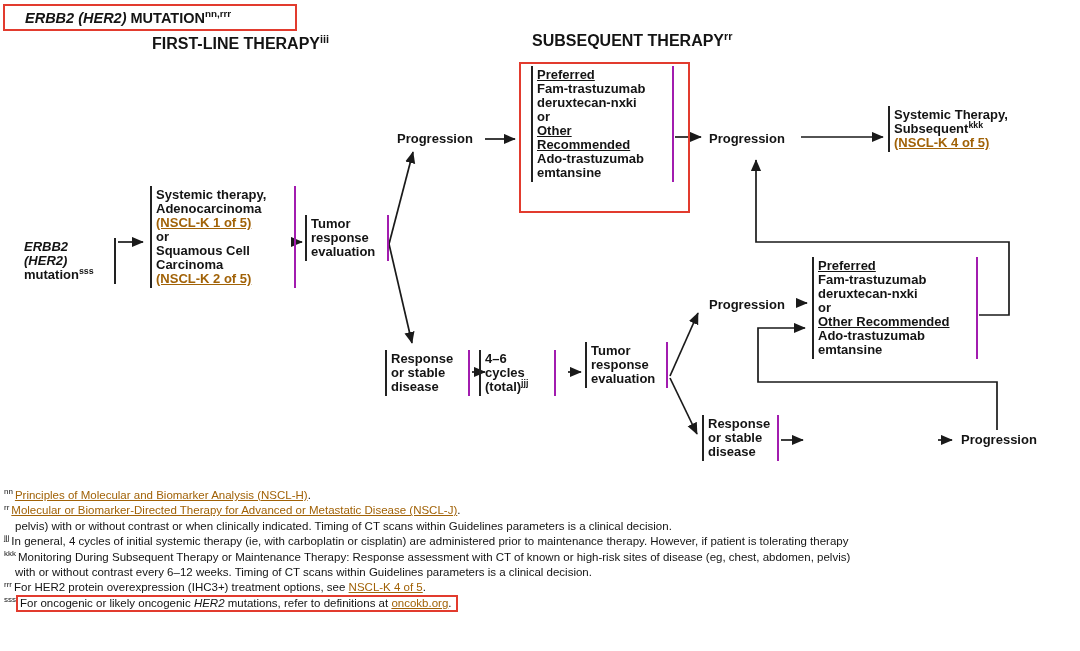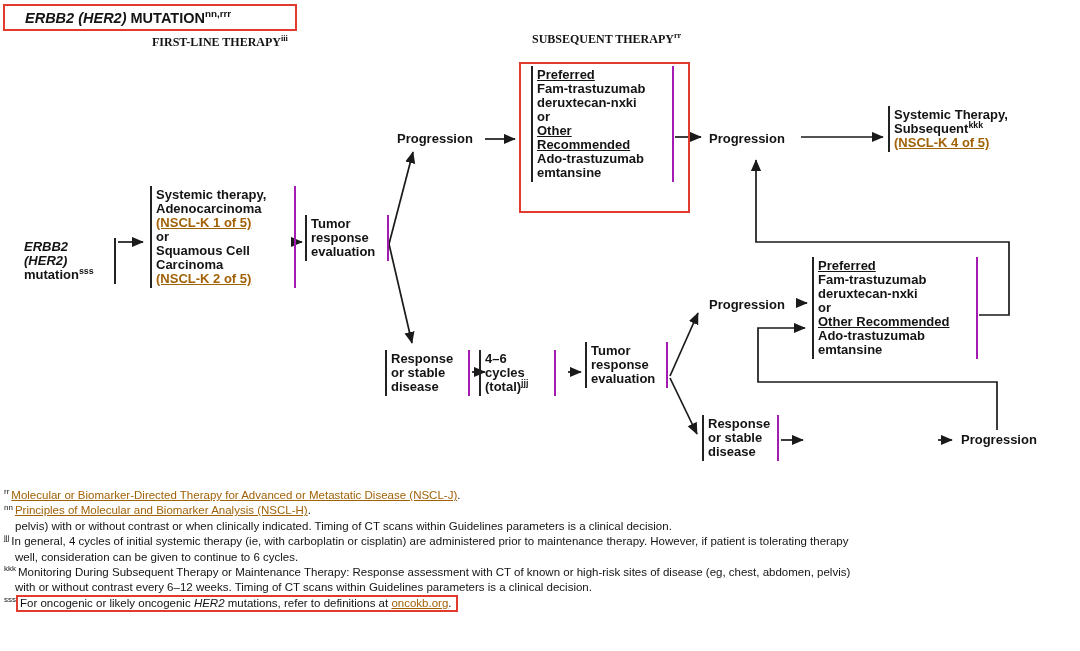--- a/index.html
+++ b/index.html
@@ -3,21 +3,21 @@
 <meta charset="utf-8">
 <style>
   html,body{margin:0;padding:0;background:#fff;}
   #stage{position:relative;width:1080px;height:651px;background:#fff;overflow:hidden;
          font-family:"Liberation Sans",sans-serif;color:#141414;}
   
   #title-box{position:absolute;left:3px;top:4px;width:294px;height:27px;border:2px solid #e23b2e;
              display:flex;align-items:center;padding-left:20px;box-sizing:border-box;}
   .ttl{font-weight:bold;font-size:14.5px;white-space:nowrap;}
   .ttl .it{font-style:italic;}
-  .col-hdr{position:absolute;font-weight:bold;font-size:12px;white-space:nowrap;font-family:Liberation Serif, serif;}
+  .col-hdr{position:absolute;font-weight:bold;font-size:16px;white-space:nowrap;}
   sup{font-size:0.68em;line-height:0;}
   
   .node{position:absolute;font-weight:bold;font-size:13px;line-height:14px;
         padding:2px 4px;box-sizing:border-box;white-space:nowrap;}
   .bars-lr{border-left:2px solid #222;border-right:2px solid #a21caf;}
   .bars-l{border-left:2px solid #222;}
   .bars-r{border-right:2px solid #222;margin-top:24px;}
   .node .i{font-style:italic;}
   .node .u{text-decoration:underline;}
   .link{color:#a16207;text-decoration:underline;cursor:pointer;}
@@ -142,22 +142,22 @@
   <div class="node bars-lr" style="left:702px;top:415px;width:77px;">
       <div><span>Response</span></div>
       <div><span>or stable</span></div>
       <div><span>disease</span></div>
     </div>
   <div class="node" style="left:957px;top:431px;">
       <div><span>Progression</span></div>
     </div>
 
   <div id="footnotes">
+      <div class="fn-line"><span class="fn-sup">nn</span><span class="link">Principles of Molecular and Biomarker Analysis (NSCL-H)</span><span>.</span></div>
       <div class="fn-line"><span class="fn-sup">rr</span><span class="link">Molecular or Biomarker-Directed Therapy for Advanced or Metastatic Disease (NSCL-J)</span><span>.</span></div>
-      <div class="fn-line"><span class="fn-sup">nn</span><span class="link">Principles of Molecular and Biomarker Analysis (NSCL-H)</span><span>.</span></div>
       <div class="fn-line fn-cont"><span>pelvis) with or without contrast or when clinically indicated. Timing of CT scans within Guidelines parameters is a clinical decision.</span></div>
       <div class="fn-line"><span class="fn-sup">jjj</span><span>In general, 4 cycles of initial systemic therapy (ie, with carboplatin or cisplatin) are administered prior to maintenance therapy. However, if patient is tolerating therapy</span></div>
-      <div class="fn-line fn-cont"><span>well, consideration can be given to continue to 6 cycles.</span></div>
       <div class="fn-line"><span class="fn-sup">kkk</span><span>Monitoring During Subsequent Therapy or Maintenance Therapy: Response assessment with CT of known or high-risk sites of disease (eg, chest, abdomen, pelvis)</span></div>
       <div class="fn-line fn-cont"><span>with or without contrast every 6–12 weeks. Timing of CT scans within Guidelines parameters is a clinical decision.</span></div>
+      <div class="fn-line"><span class="fn-sup">rrr</span><span>For HER2 protein overexpression (IHC3+) treatment options, see </span><span class="link">NSCL-K 4 of 5</span><span>.</span></div>
       <div class="fn-line"><span class="fn-sup">sss</span><span class="sss-box"><span>For oncogenic or likely oncogenic </span><span class="fn-it">HER2</span><span> mutations, refer to definitions at </span><span class="link">oncokb.org</span><span>.</span></span></div>
     </div>
 </div>
 
 </body></html>

